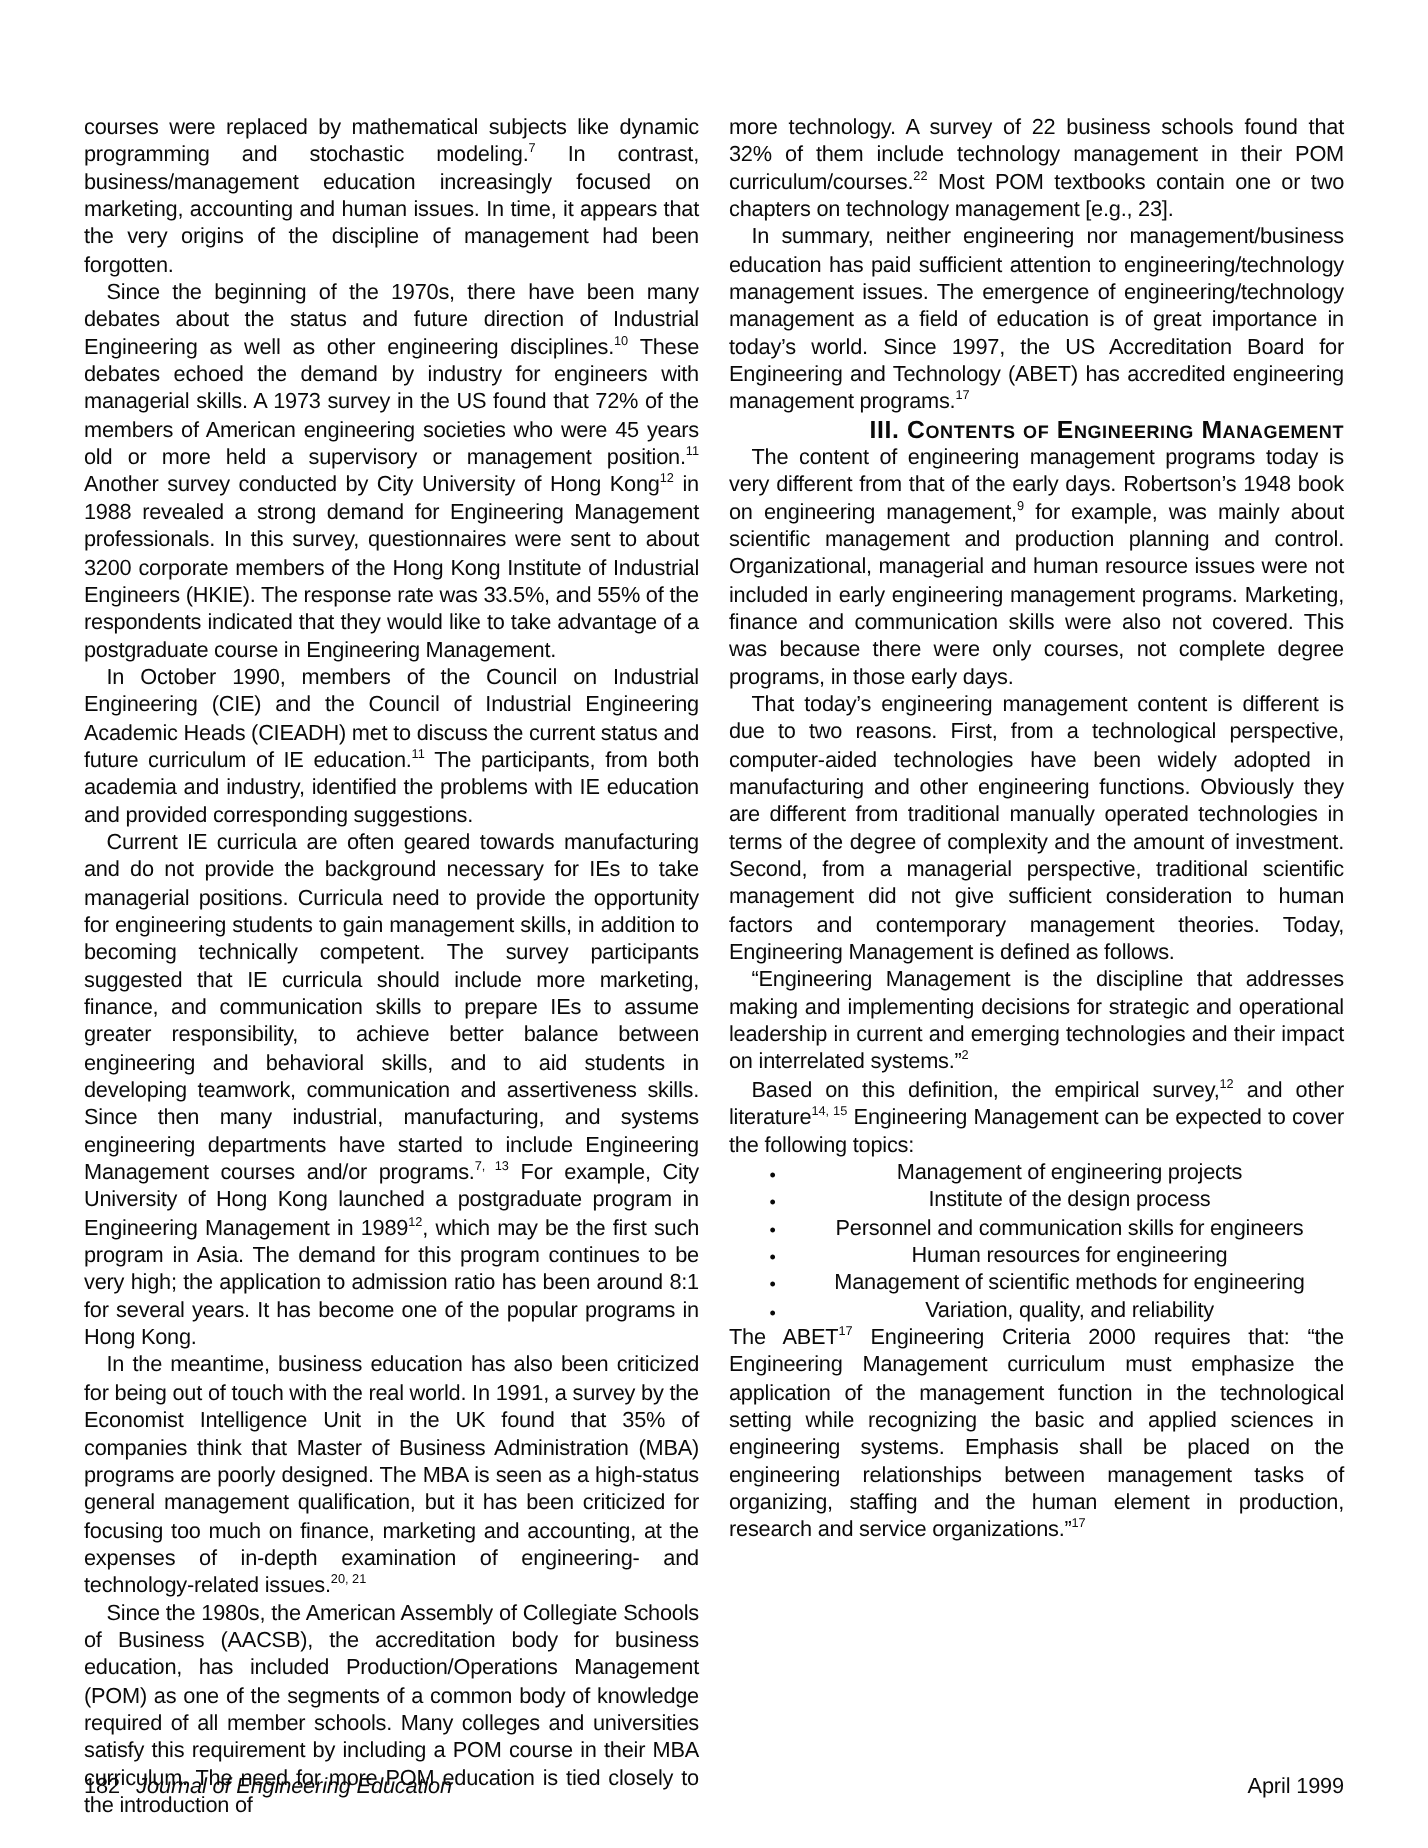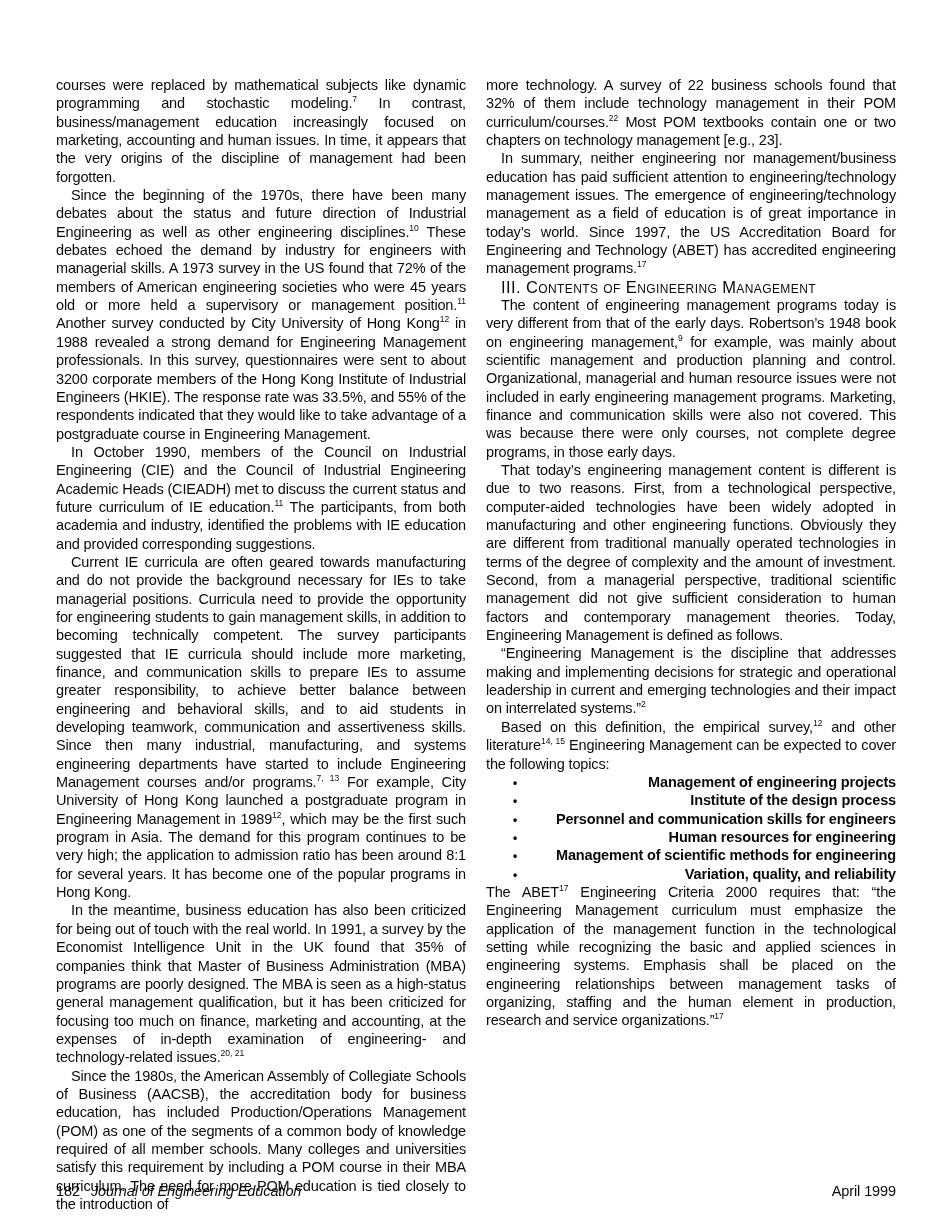--- a/index.html
+++ b/index.html
@@ -38,35 +38,34 @@
   .col p.noindent {
     text-indent: 0;
   }
   sup {
     font-size: 8.5px;
     line-height: 0;
     vertical-align: super;
     letter-spacing: 0;
   }
   .section-heading {
-    font-weight: 400;
+    font-weight: 700;
     font-size: 16.5px;
     font-variant: small-caps;
     letter-spacing: 0.4px;
-    text-align: left;
+    text-align: right;
     margin: 49px 0 42px 0;
     text-indent: 0;
     line-height: 1.1;
   }
   ul.topics {
     list-style: none;
     margin: 0;
     padding: 0;
-    text-align: right;
-    font-weight: bold;
+    text-align: center;
   }
   ul.topics li {
     position: relative;
     padding-left: 44px;
   }
   ul.topics li::before {
     content: "\2022";
     position: absolute;
     left: 27px;
     font-size: 12px;

